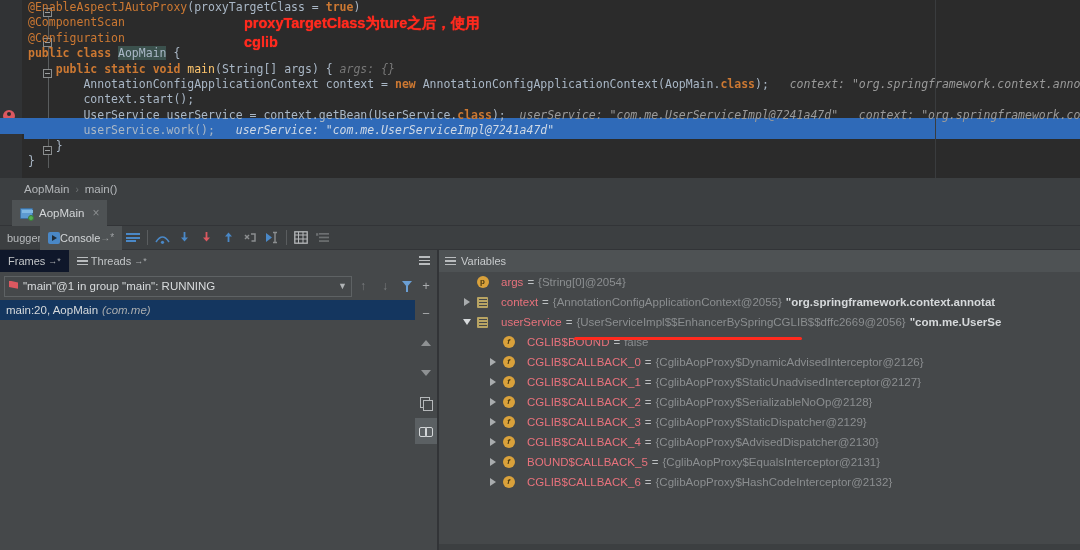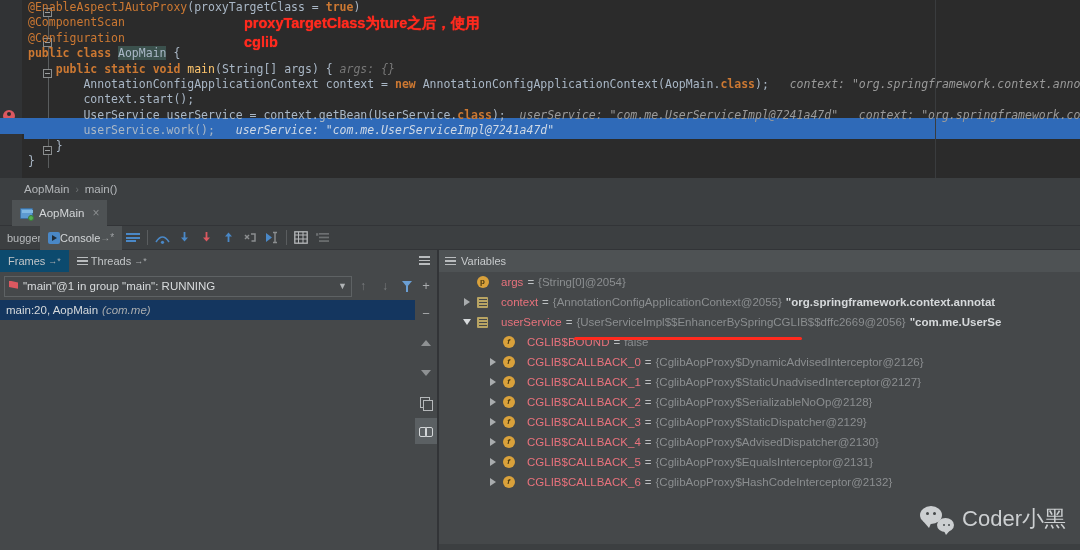--- a/index.html
+++ b/index.html
@@ -147,21 +147,21 @@
     background: #45484a;
   }
   .frames-header {
     position: absolute; left: 0; top: 0; width: 437px; height: 22px;
     display: flex; align-items: center; font-size: 11px; color: #c3c6c8;
   }
   .fh-item {
     display: flex; align-items: center; gap: 3px; height: 22px;
     padding: 0 8px; white-space: nowrap;
   }
-  .fh-item.active { background: #0c4a6e; justify-content: flex-end; }
+  .fh-item.active { background: #0f172a; justify-content: flex-end; }
   .pin { font-size: 9px; color: #a7aaac; }
   .hamb {
     display: inline-block; width: 11px; height: 9px; position: relative;
   }
   .hamb i, .hamb:before, .hamb:after {
     content:""; position: absolute; left: 0; width: 11px; height: 1.5px;
     background: #b9bcbe;
   }
   .hamb:before { top: 0; } .hamb i { top: 3.5px; } .hamb:after { top: 7px; }
   .frames-menu {
@@ -598,45 +598,34 @@
           <span class="veq"> = </span>
           <span class="vval">{CglibAopProxy$AdvisedDispatcher@2130}</span>
         </div>
         <div class="vrow ind2">
           <span class="arrow">
             <span class="tri-r"></span>
           </span>
           <span class="vicon">
             <span class="ico-f">f</span>
           </span>
-          <span class="vname">CGLIB$CALLBACK_5</span>
+          <span class="vname">BOUND$CALLBACK_5</span>
           <span class="veq"> = </span>
           <span class="vval">{CglibAopProxy$EqualsInterceptor@2131}</span>
         </div>
         <div class="vrow ind2">
           <span class="arrow">
             <span class="tri-r"></span>
           </span>
           <span class="vicon">
             <span class="ico-f">f</span>
           </span>
           <span class="vname">CGLIB$CALLBACK_6</span>
           <span class="veq"> = </span>
           <span class="vval">{CglibAopProxy$HashCodeInterceptor@2132}</span>
         </div>
       </div>
   </div>
 
   <div class="redline"></div>
 
-  <div class="watermark">
-    <span class="wechat">
-      <span class="b1"></span>
-        <span class="b2"></span>
-      <span class="e" style="left:6px;top:6px"></span>
-      <span class="e" style="left:13px;top:6px"></span>
-      <span class="e" style="right:9px;bottom:6px;width:2.5px;height:2.5px"></span>
-      <span class="e" style="right:4px;bottom:6px;width:2.5px;height:2.5px"></span>
-    </span>
-    <span>Coder小黑</span>
-  </div>
 
 </div>
 
 </body></html>

